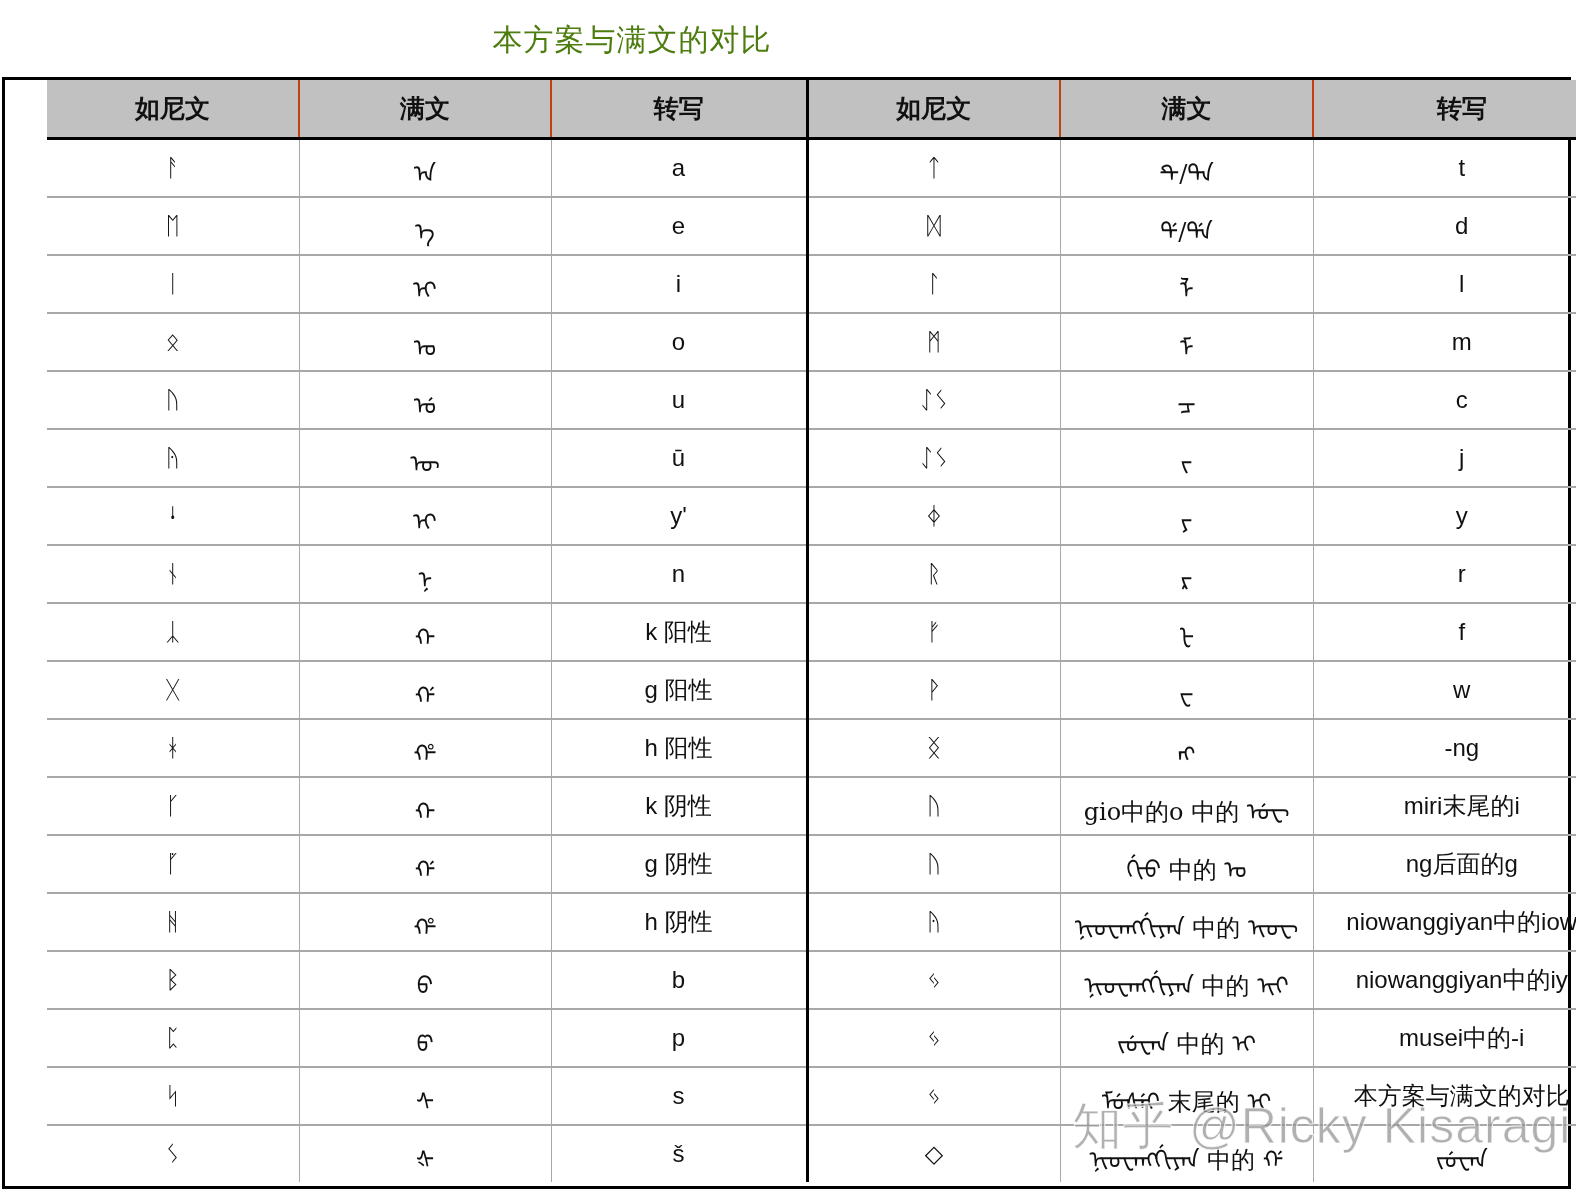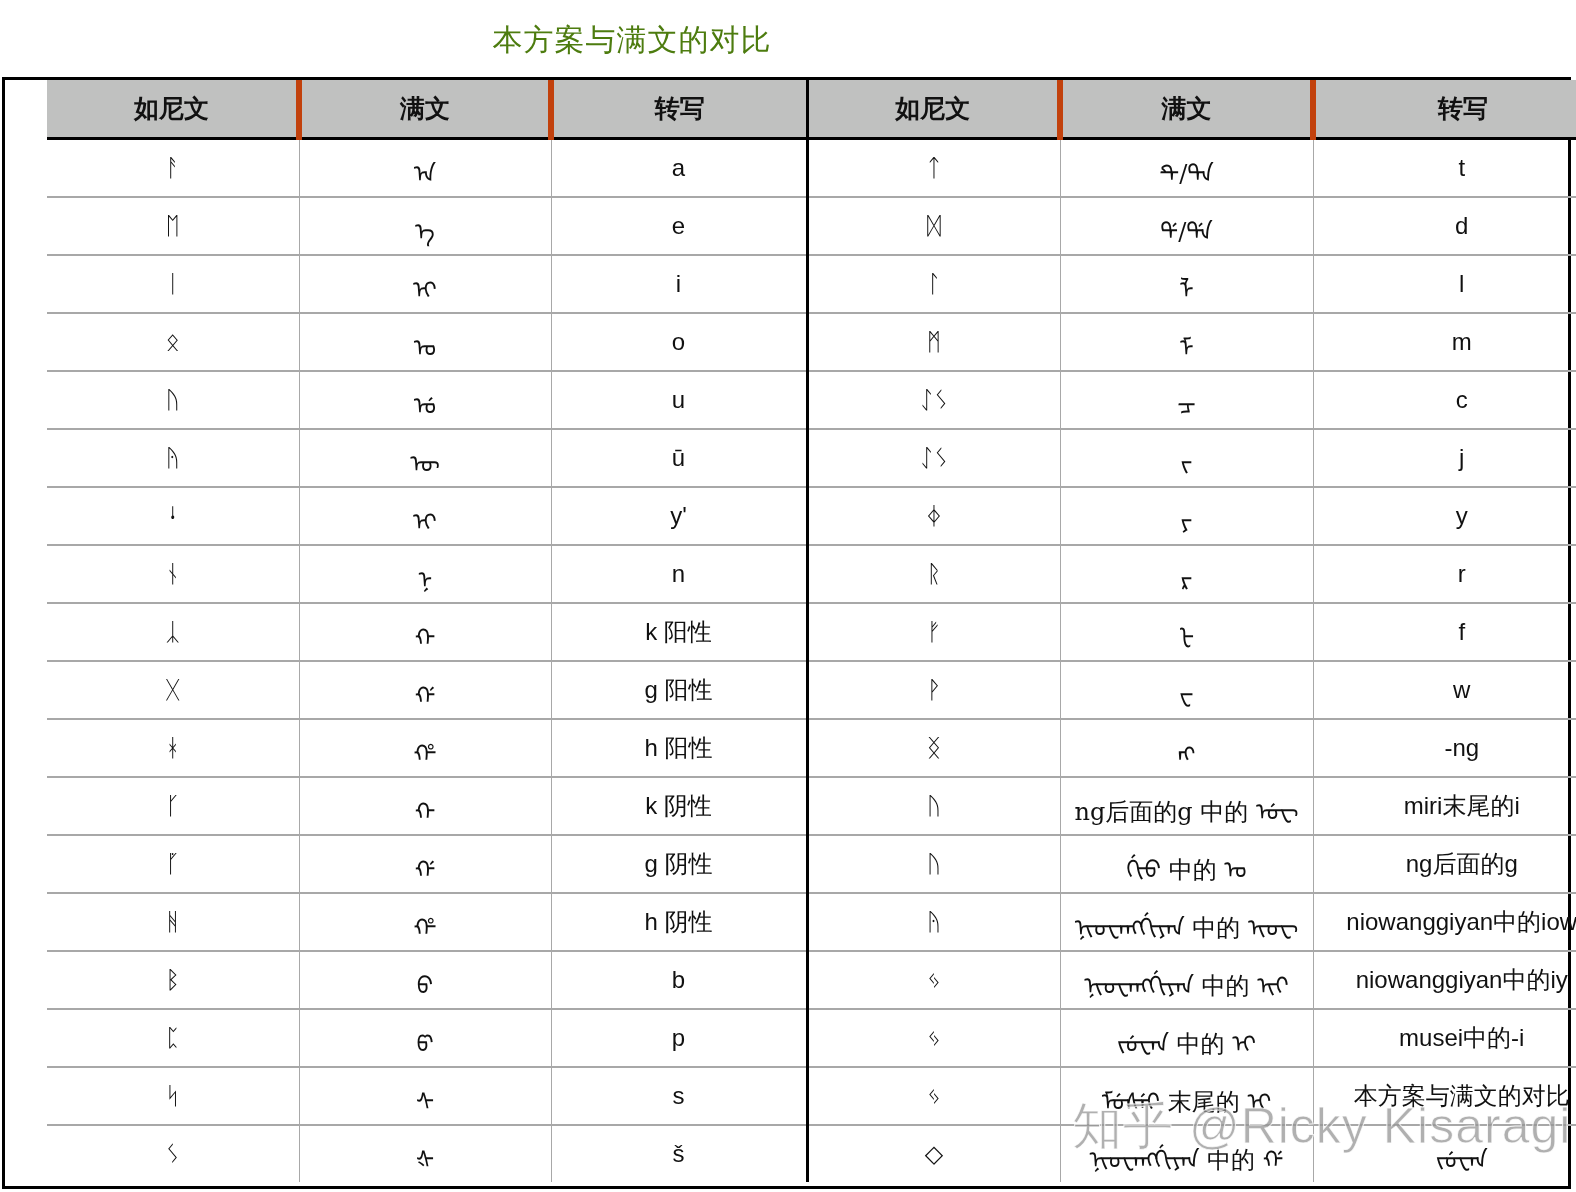--- a/index.html
+++ b/index.html
@@ -48,21 +48,21 @@
     table.cmp col.c4 { width: 253px; }
     table.cmp col.c5 { width: 253px; }
     table.cmp col.c6 { width: 297px; }
     table.cmp th {
       background: #c0c1c0;
       height: 57px;
       font-size: 25px;
       font-weight: bold;
       text-align: center;
       vertical-align: middle;
-      border-left: 6px solid #c2410c;
+      border-left: 2px solid #c2410c;
       border-bottom: 3px solid #000;
       padding: 0;
       color: #111;
     }
     table.cmp td {
       height: 56px;
       text-align: center;
       vertical-align: middle;
       font-size: 24px;
       border-left: 1px solid #a8a8a8;
@@ -214,21 +214,21 @@
           <td class="latin">h 阳性</td>
           <td class="rune split">ᛝ</td>
           <td class="manchu">ᠩ</td>
           <td class="latin">-ng</td>
         </tr>
         <tr>
           <td class="rune">ᚴ</td>
           <td class="manchu">ᡴ</td>
           <td class="latin">k 阴性</td>
           <td class="rune split">ᚢ</td>
-          <td class="manchu">ng后面的g 中的 ᡠᠸ</td>
+          <td class="manchu">gio中的o 中的 ᡠᠸ</td>
           <td class="latin">miri末尾的i</td>
         </tr>
         <tr>
           <td class="rune">ᚵ</td>
           <td class="manchu">ᡤ</td>
           <td class="latin">g 阴性</td>
           <td class="rune split">ᚢ</td>
           <td class="manchu">ᡤᡳᠣ 中的 ᠣ</td>
           <td class="latin">ng后面的g</td>
         </tr>

